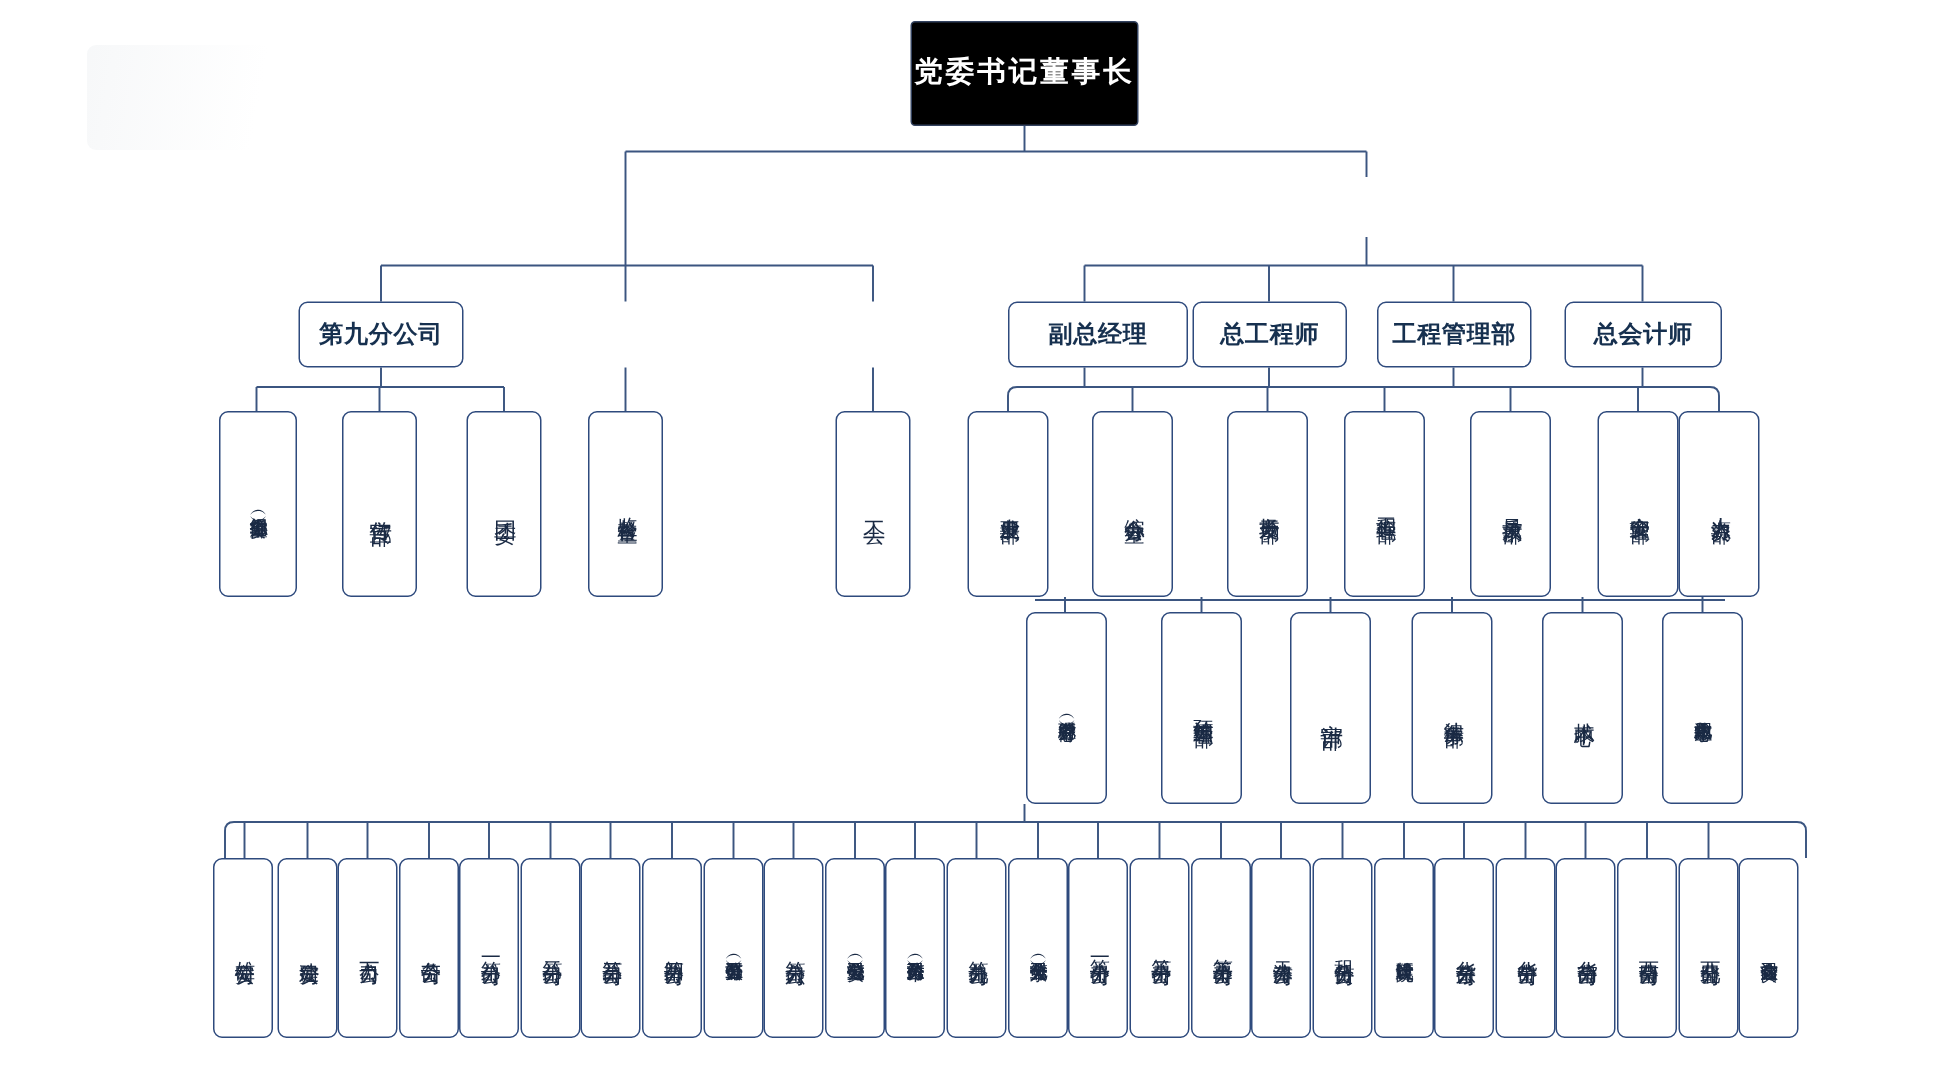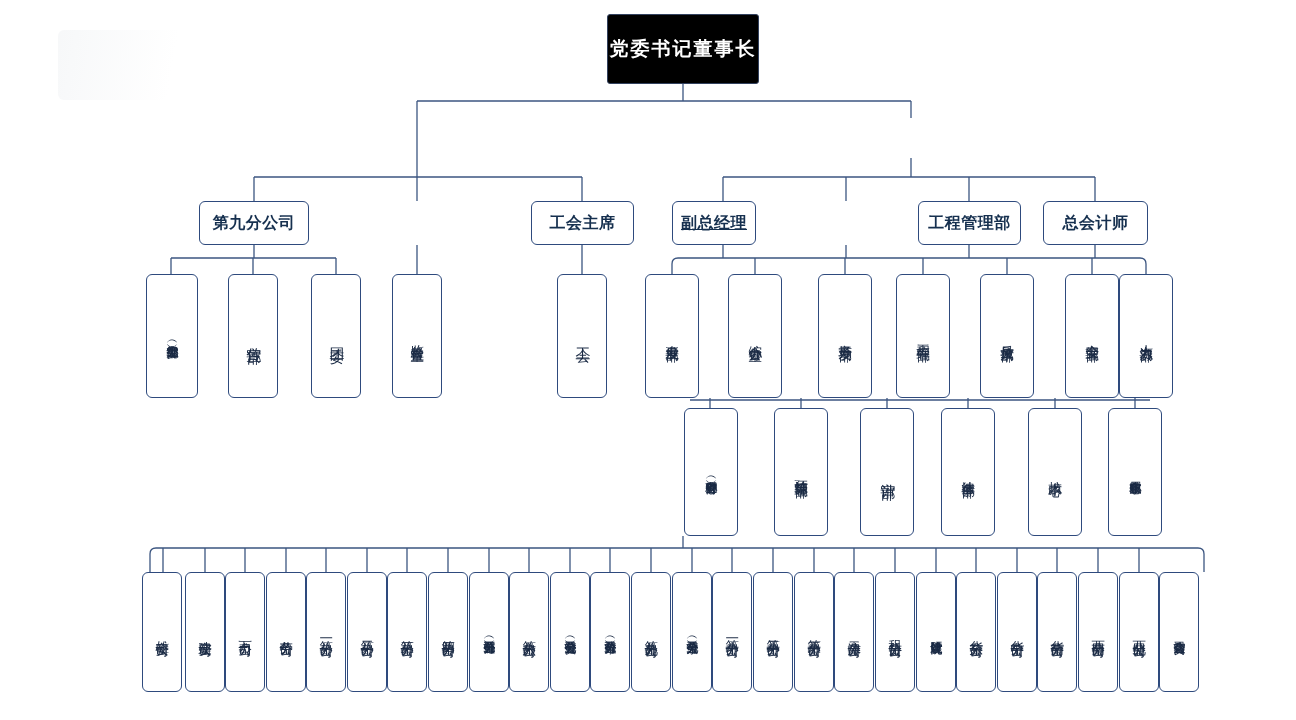--- a/index.html
+++ b/index.html
@@ -149,23 +149,23 @@
     </g>
   </svg>
 
   <div class="node root" style="left:607px;top:14px;width:152px;height:70px;">
     <span>党委书记</span>
     <span>董事长</span>
   </div>
 
 
   <div class="node lvl2" style="left:199px;top:201px;width:110px;height:44px;">第九分公司</div>
-  <div class="node lvl2" style="left:531px;top:201px;width:103px;height:44px;">工会主席</div>
-
-  <div class="node lvl2" style="left:672px;top:201px;width:84px;height:44px;text-decoration:underline;">副总经理</div>
+
+  <div class="node lvl2" style="left:672px;top:201px;width:120px;height:44px;">副总经理</div>
+  <div class="node lvl2" style="left:795px;top:201px;width:103px;height:44px;">总工程师</div>
   <div class="node lvl2" style="left:918px;top:201px;width:103px;height:44px;">工程管理部</div>
   <div class="node lvl2" style="left:1043px;top:201px;width:105px;height:44px;">总会计师</div>
 
   <div class="node vnode tiny" style="left:146px;top:274px;width:52px;height:124px;">党委办公室（组织部）</div>
   <div class="node vnode" style="left:228px;top:274px;width:50px;height:124px;">宣传部</div>
   <div class="node vnode" style="left:311px;top:274px;width:50px;height:124px;">团委</div>
   <div class="node vnode small" style="left:392px;top:274px;width:50px;height:124px;">监督检查室</div>
   <div class="node vnode" style="left:557px;top:274px;width:50px;height:124px;">工会</div>
 
   <div class="node vnode small" style="left:645px;top:274px;width:54px;height:124px;">事业发展部</div>

